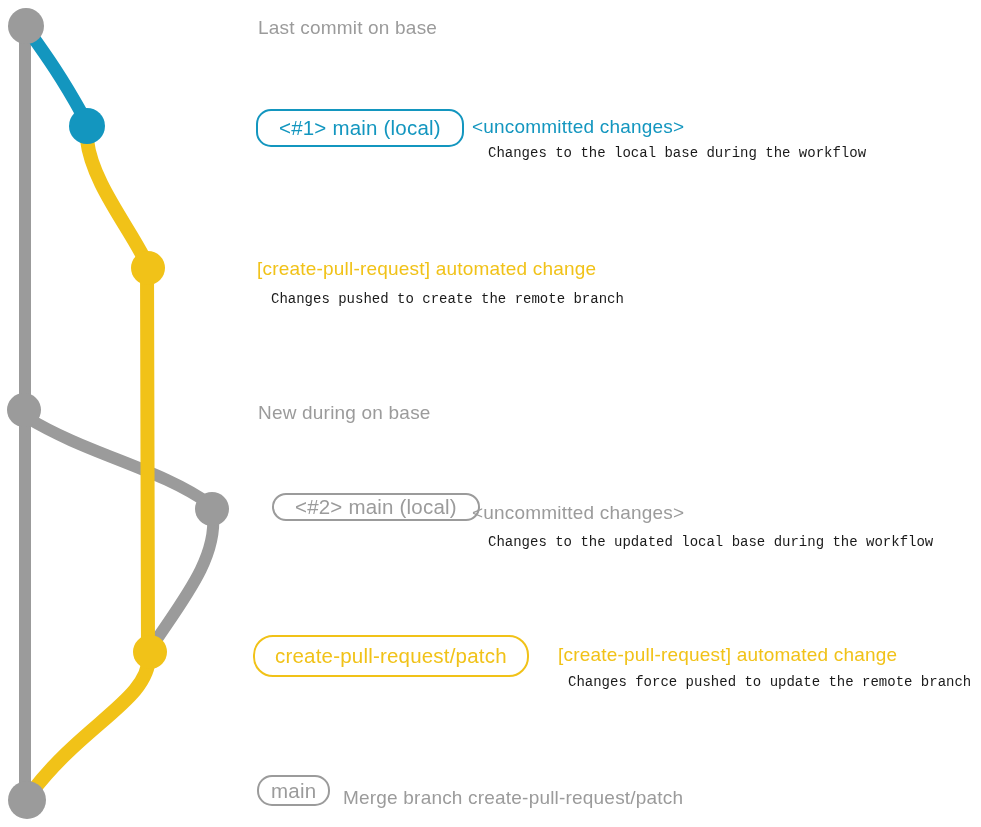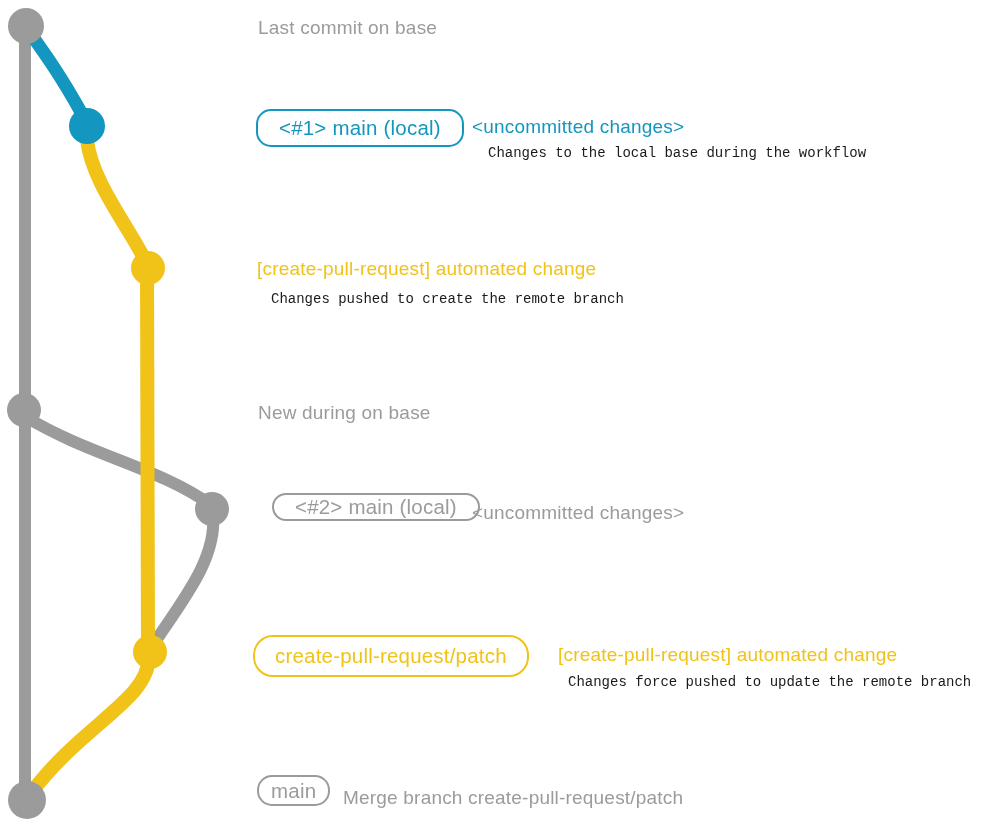--- a/index.html
+++ b/index.html
@@ -85,20 +85,21 @@
   <div class="abs sans-label blue-text" style="left:472px;top:114px;">&lt;uncommitted changes&gt;</div>
   <div class="abs serif-caption" style="left:488px;top:142px;">Changes to the local base during the workflow</div>
 
   <div class="abs sans-label yellow-text" style="left:257px;top:256px;">[create-pull-request] automated change</div>
   <div class="abs serif-caption" style="left:271px;top:288px;">Changes pushed to create the remote branch</div>
 
   <div class="abs sans-label gray-text" style="left:258px;top:400px;">New during on base</div>
 
   <div class="abs badge badge-gray badge-2">&lt;#2&gt; main (local)</div>
   <div class="abs sans-label gray-text" style="left:472px;top:500px;">&lt;uncommitted changes&gt;</div>
+  <div class="abs serif-caption" style="left:488px;top:531px;">Changes to the updated local base during the workflow</div>
 
   <div class="abs badge badge-yellow badge-3">create-pull-request/patch</div>
   <div class="abs sans-label yellow-text" style="left:558px;top:642px;">[create-pull-request] automated change</div>
   <div class="abs serif-caption" style="left:568px;top:671px;">Changes force pushed to update the remote branch</div>
 
   <div class="abs badge badge-gray badge-4">main</div>
   <div class="abs sans-label gray-text" style="left:343px;top:785px;">Merge branch create-pull-request/patch</div>
 
 </div>
 

